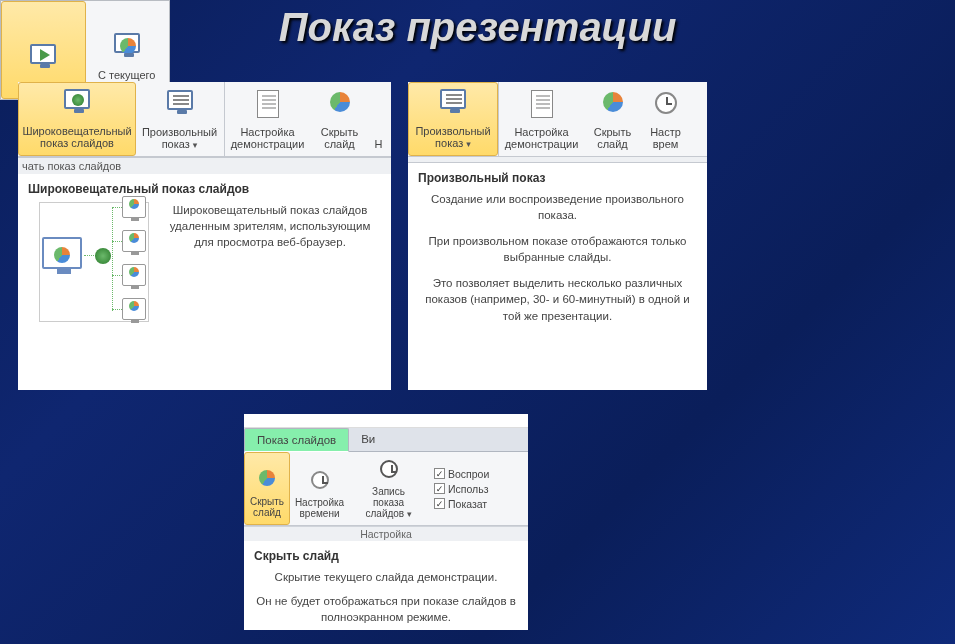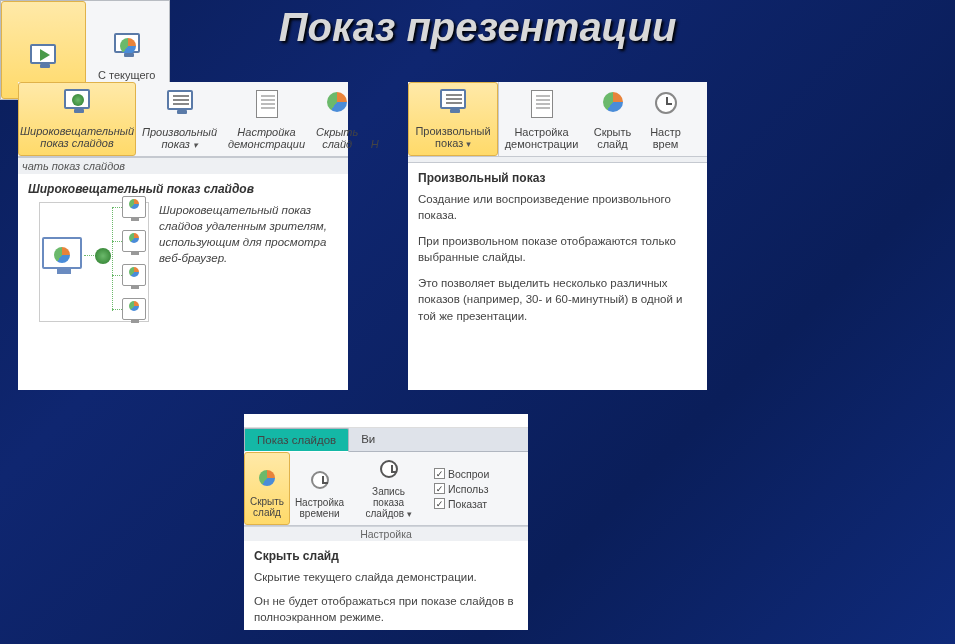--- a/index.html
+++ b/index.html
@@ -21,21 +21,21 @@
     font-weight: bold;
     font-style: italic;
     text-shadow: 2px 2px 3px #000;
     font-family: Arial, sans-serif;
   }
   .panel {
     position: absolute;
     background: #fff;
   }
   
-  .panel1 { left: 18px; top: 82px; width: 330px; height: 308px; font-style: italic; }
+  .panel1 { left: 18px; top: 82px; width: 373px; height: 308px; }
   .ribbon-row { display: flex; background: #f5f6f8; border-bottom: 1px solid #c5c9d0; }
   .rbtn {
     display: flex; flex-direction: column; align-items: center; justify-content: flex-end;
     padding: 4px 6px 6px 6px; font-size: 11px; color: #444; text-align: center;
     border-right: 1px solid transparent;
     cursor: default;
   }
   .rbtn.sel {
     background: linear-gradient(#ffe9a8, #ffda6a);
     border: 1px solid #e0b24a;
@@ -44,39 +44,39 @@
   .rbtn .ic { width: 32px; height: 32px; margin: 2px auto 4px auto; position: relative; }
   .arrow-down { font-size: 9px; color: #555; }
   .group-label { font-size: 11px; color: #555; padding: 2px 4px; border-top: 1px solid #c5c9d0; background: #eef0f3; }
   .tooltip {
     padding: 8px 10px;
     font-size: 12px;
     color: #333;
   }
   .tooltip .tt-title { font-weight: bold; margin-bottom: 6px; font-size: 12px; color: #333;}
   .tooltip .tt-body { display: flex; gap: 10px; padding-left: 11px; }
-  .tt-text { font-size: 11.5px; color: #444; line-height: 1.4; flex: 1; }
+  .tt-text { font-size: 11.5px; color: #444; line-height: 1.4; flex: 1; text-align: center; }
   .tt-img {
     width: 110px; height: 120px; border: 1px solid #ccc; background:#fff;
     display:flex; align-items:center; justify-content:center;
   }
 
   
   .panel2 { left: 408px; top: 82px; width: 299px; height: 308px; }
 
   
   .panel3 { left: 772px; top: 22px; width: 170px; height: 100px; background:#f5f6f8; display:flex; border:1px solid #b8bcc2;}
   .panel3 .rbtn { flex:1; font-size:11px; padding:4px 2px 6px 2px;}
   .panel3 .rbtn:first-child { border-right:1px solid #e0b24a;}
 
   
   .panel4 { left: 244px; top: 414px; width: 284px; height: 216px; }
   .tabs { display:flex; background:#dfe3ea; font-size:11.5px; border-bottom:1px solid #b0b6c0;}
   .tab { padding:5px 12px; color:#444; border-right:1px solid transparent;}
-  .tab.active { background:#14b8a6; border:1px solid #b0b6c0; border-bottom:1px solid #fff; margin-bottom:-1px; border-radius:2px 2px 0 0;}
+  .tab.active { background:#86efac; border:1px solid #b0b6c0; border-bottom:1px solid #fff; margin-bottom:-1px; border-radius:2px 2px 0 0;}
   .ribbon2 { display:flex; background:#f5f6f8; border-bottom:1px solid #c5c9d0; align-items:stretch;}
   .check-col { display:flex; flex-direction:column; padding:4px 0 4px 6px; font-size:10.5px; color:#444; gap:3px; justify-content:center;}
   .check-item { display:flex; align-items:center; gap:3px;}
   .check-box { width:11px; height:11px; border:1px solid #888; background:#fff; display:flex; align-items:center; justify-content:center; font-size:9px; color:#333;}
   .group-label2 { text-align:center; font-size:10.5px; color:#666; padding:1px 11px; background:#eef0f3; border-top:1px solid #d0d4da;}
 
   
   .screen-icon { width:26px; height:20px; background:#fff; border:2px solid #5a7aa8; border-radius:2px; position:relative; margin:0 auto;}
   .screen-icon::after { content:''; position:absolute; bottom:-6px; left:8px; width:10px; height:4px; background:#5a7aa8; border-radius:1px;}
   .screen-icon.globe::before { content:''; position:absolute; top:3px; left:6px; width:12px; height:12px; background:radial-gradient(circle,#6bb96b,#2a7a2a); border-radius:50%;}

